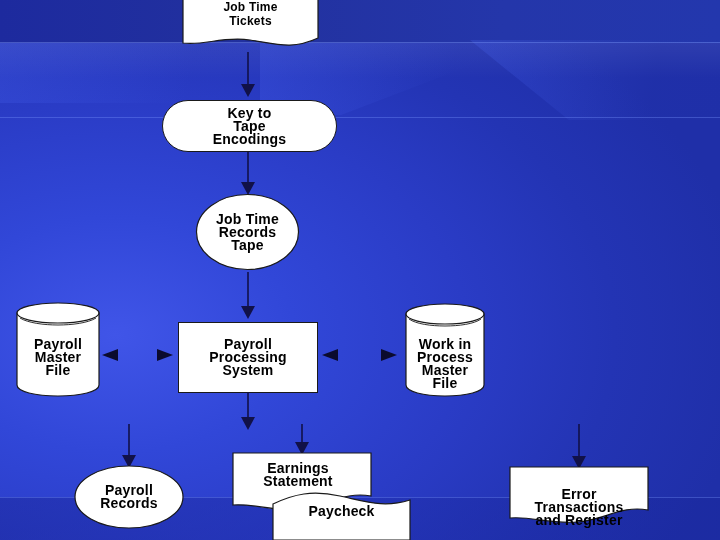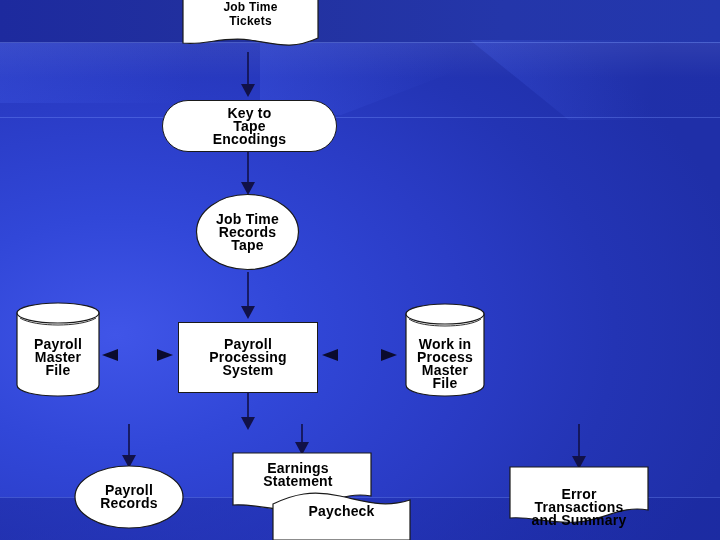--- a/index.html
+++ b/index.html
@@ -269,17 +269,17 @@
     </div>
   </div>
 
   <div class="shape doc" style="left:509px; top:466px; width:140px; height:58px;">
     <svg width="140" height="58" viewBox="0 0 140 58">
       <path d="M1,1 L139,1 L139,44 C112,39 96,54 68,56 C40,58 22,50 1,52 Z" fill="#ffffff" stroke="#1a1a1a" stroke-width="1.2"></path>
     </svg>
     <div class="lbl small" style="top:-2px; height:46px;margin-top:20px;">
       <span>Error</span>
       <span>Transactions</span>
-      <span>and Summary</span>
+      <span>and Register</span>
     </div>
   </div>
 
 </div>
 
 </body></html>

